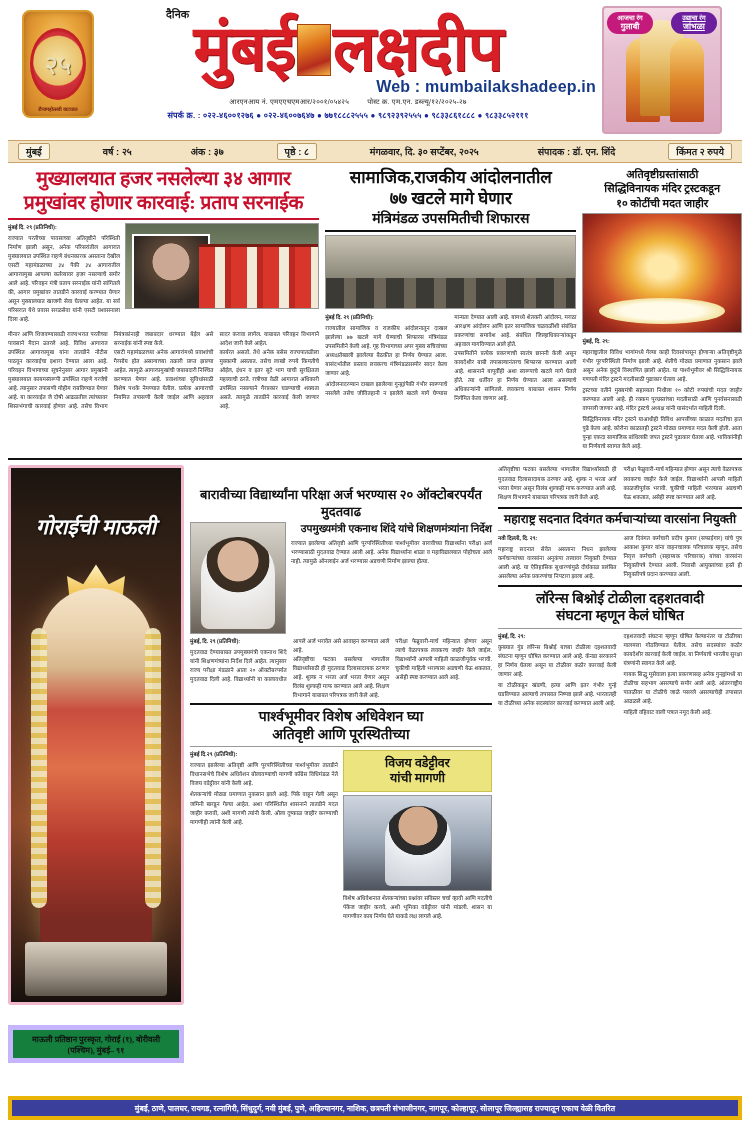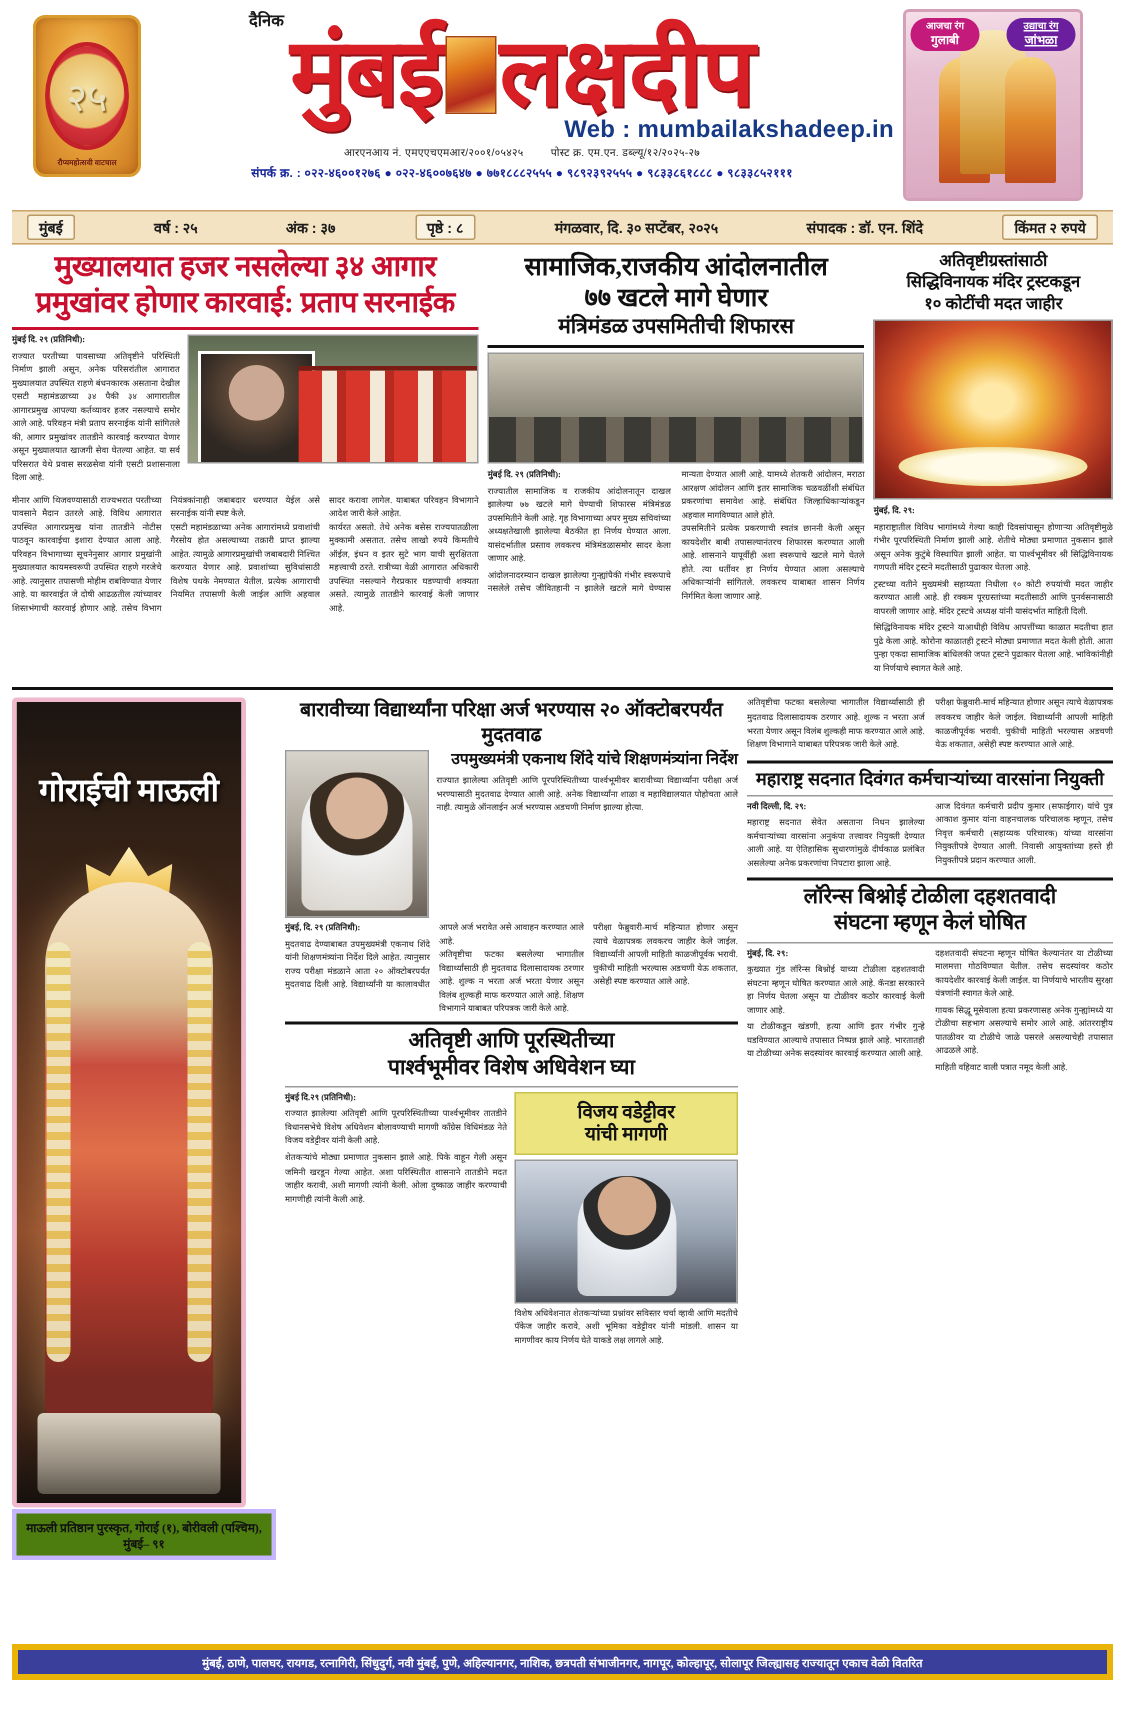--- a/index.html
+++ b/index.html
@@ -213,23 +213,24 @@
 
   .yellow-box {
     background: #ece57f; border: 1px solid #c9c24f;
     padding: 5px 4px; text-align:center;
     font-family:"Liberation Serif", serif; font-weight:bold; font-size: 12.5px;
     color:#111; line-height:1.2;
   }
 
   
   .mainphoto {
-    width: 156px; height: 540px; position: relative; overflow: hidden;
+    width: 176px; height: 540px; position: relative; overflow: hidden;
     border: 3px solid #f0b8cc; border-radius: 3px;
     background: linear-gradient(180deg,#1b1410 0%,#2a1d14 10%, #3a2418 24%, #6a3a22 46%, #8d4a2a 66%, #3d2418 90%, #16100c 100%);
+    font-style: italic;
   }
   .mainphoto .gtitle {
     position: absolute; top: 44px; left: 0; right: 0; text-align:center;
     font-family:"Liberation Serif", serif; font-weight: bold;
     font-size: 21px; color: #ffffff; text-shadow: 1px 1px 3px #000;
     z-index: 5;
   }
   .mainphoto .idol {
     position:absolute; left:50%; transform:translateX(-50%); top:120px;
     width: 112px; height: 360px;
@@ -249,21 +250,21 @@
     border-radius: 8px; opacity:.92;
   }
   .mainphoto .garland-l { left: 20px; }
   .mainphoto .garland-r { right: 20px; }
   .mainphoto .base {
     position:absolute; bottom: 6px; left: 14px; right: 14px; height: 54px;
     background: linear-gradient(180deg,#d8cfc0,#9a9184 60%,#5f584d);
     border-radius: 4px;
   }
   .caption-box {
-    margin-top: 1px; border: 3px solid #c4b5fd; background:#4d7c0f;
+    margin-top: 20px; border: 5px solid #c4b5fd; background:#15803d;
     padding: 3px 6px; text-align:center;
     font-family:"Liberation Serif", serif; font-size: 8px; color:#111; font-weight:bold;
   }
 
   
   .footer-strip {
     position:absolute; left: 8px; right: 8px; bottom: 28px;
     background: #3b3f9c; color:#fff;
     border: 4px solid #eab308;
     text-align:center; font-size: 7.6px; font-weight:bold;
@@ -403,21 +404,21 @@
           <div class="gtitle">गोराईची माऊली</div>
           <div class="crown"></div>
           <div class="idol"></div>
           <div class="garland-l"></div>
           <div class="garland-r"></div>
           <div class="base"></div>
         </div>
         <div class="caption-box">माऊली प्रतिष्ठान पुरस्कृत, गोराई (१), बोरीवली (पश्चिम), मुंबई– ९१</div>
       </div>
 
-      <div style="width:302px; flex:0 0 auto;">
+      <div style="width:302px; flex:0 0 auto;margin-top:22px;">
 
         <div>
           <div class="hl-sub" style="font-size:13px;">बारावीच्या विद्यार्थ्यांना परिक्षा अर्ज भरण्यास २० ऑक्टोबरपर्यंत मुदतवाढ</div>
           <div style="display:flex; gap:5px; margin-top:2px;">
             <div style="width:96px;">
               <div class="photo shinde"></div>
             </div>
             <div style="flex:1;">
               <div class="hl-small" style="font-size:10.5px; text-align:right;">उपमुख्यमंत्री एकनाथ शिंदे यांचे शिक्षणमंत्र्यांना निर्देश</div>
               <div class="body-text" style="margin-top:3px;">
@@ -435,22 +436,22 @@
               </div>
             <div class="body-text">
                 <p>परीक्षा फेब्रुवारी-मार्च महिन्यात होणार असून त्याचे वेळापत्रक लवकरच जाहीर केले जाईल. विद्यार्थ्यांनी आपली माहिती काळजीपूर्वक भरावी. चुकीची माहिती भरल्यास अडचणी येऊ शकतात, असेही स्पष्ट करण्यात आले आहे.</p>
               </div>
           </div>
         </div>
 
         <div class="blk"></div>
 
         <div>
+          <div class="hl-sub">पार्श्वभूमीवर विशेष अधिवेशन घ्या</div>
           <div class="hl-sub">अतिवृष्टी आणि पूरस्थितीच्या</div>
-          <div class="hl-sub">पार्श्वभूमीवर विशेष अधिवेशन घ्या</div>
           <div class="rule-thin"></div>
           <div style="display:flex; gap:5px;">
             <div style="width:148px;">
               <div class="body-text">
                 <p><span class="dateline">मुंबई दि.२९ (प्रतिनिधी):</span></p>
                 <p>राज्यात झालेल्या अतिवृष्टी आणि पूरपरिस्थितीच्या पार्श्वभूमीवर तातडीने विधानसभेचे विशेष अधिवेशन बोलावण्याची मागणी काँग्रेस विधिमंडळ नेते विजय वडेट्टीवर यांनी केली आहे.</p>
                 <p>शेतकऱ्यांचे मोठ्या प्रमाणात नुकसान झाले आहे. पिके वाहून गेली असून जमिनी खरडून गेल्या आहेत. अशा परिस्थितीत शासनाने तातडीने मदत जाहीर करावी, अशी मागणी त्यांनी केली. ओला दुष्काळ जाहीर करण्याची मागणीही त्यांनी केली आहे.</p>
               </div>
             </div>
             <div style="flex:1;">

